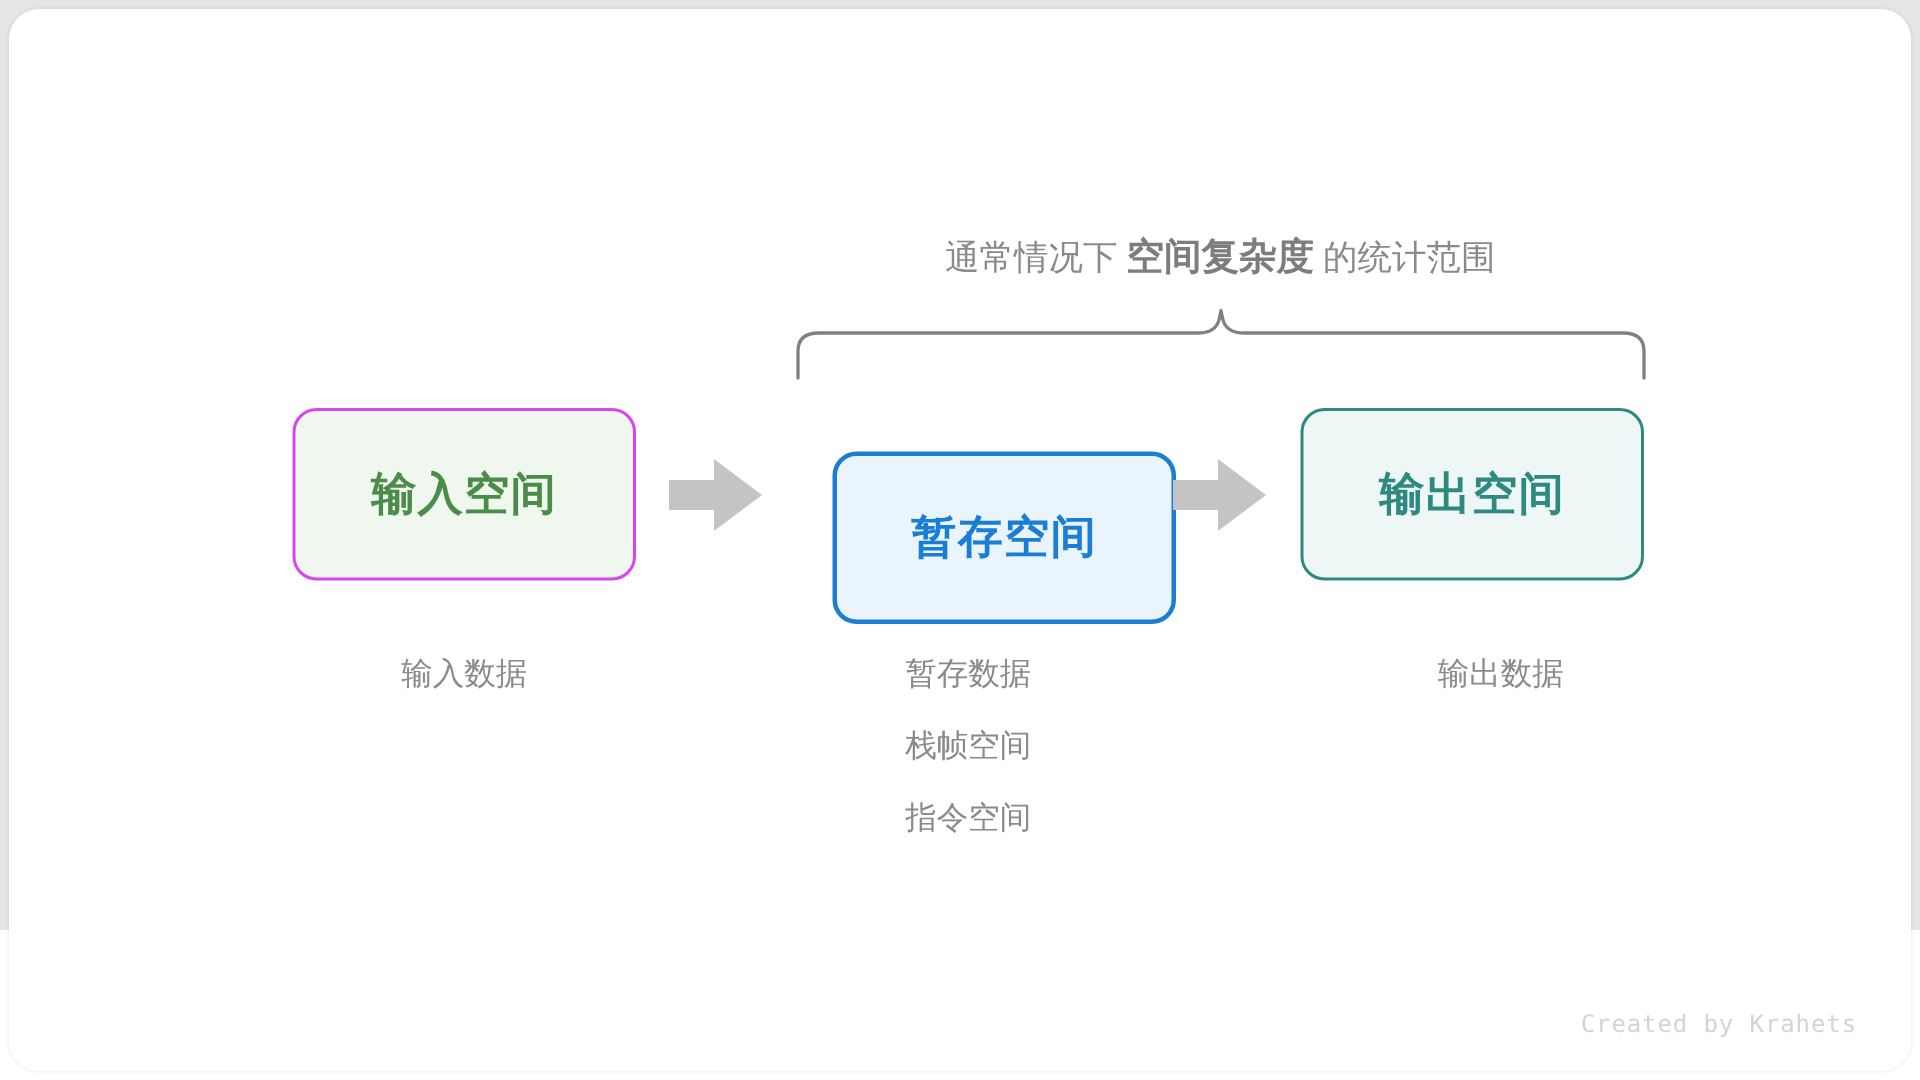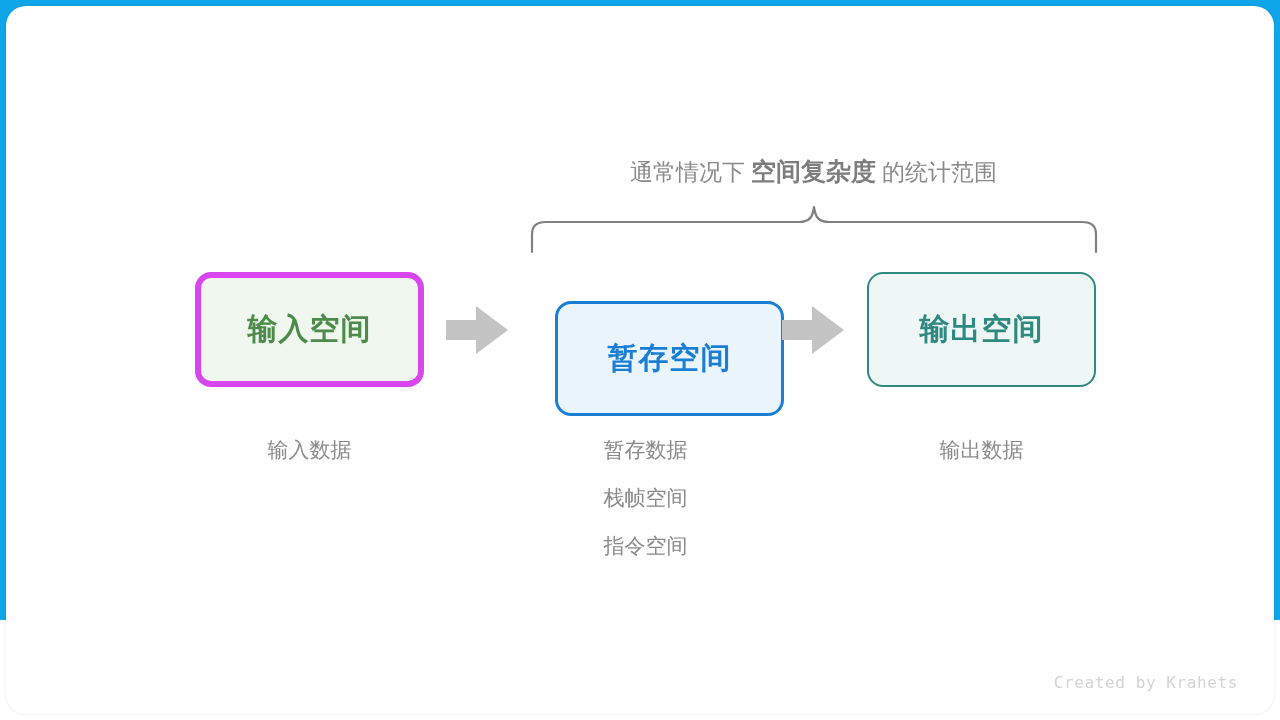--- a/index.html
+++ b/index.html
@@ -11,21 +11,21 @@
     width: 1280px;
     height: 720px;
     font-family: "Liberation Sans", "DejaVu Sans", sans-serif;
     overflow: hidden;
   }
 
   .canvas {
     position: relative;
     width: 1280px;
     height: 620px;
-    background: #0ea5e9;
+    background: #e5e5e5;
     box-sizing: border-box;
   }
 
   .card {
     position: absolute;
     left: 6px;
     top: 6px;
     width: 1268px;
     height: 708px;
     background: #ffffff;
@@ -70,21 +70,21 @@
     height: 115px;
     border-radius: 16px;
     box-sizing: border-box;
     display: flex;
     align-items: center;
     justify-content: center;
     font-size: 30px;
     font-weight: bold;
     letter-spacing: 1px;
   }
-  .box-input  { left: 189px; border: 6px solid #d946ef; background: #f0f7ee; color: #4c8c4a; }
+  .box-input  { left: 189px; border: 2px solid #d946ef; background: #f0f7ee; color: #4c8c4a; }
   .box-temp   { left: 549px; border: 3px solid #1a7fd4; background: #e9f4fd; color: #1a7fd4; margin-top: 29px; }
   .box-output { left: 861px; border: 2px solid #2e8a80; background: #eef7f5; color: #2e8a80; font-family: Liberation Serif, serif; }
 
   
   .arrow {
     position: absolute;
     top: 300px;
     width: 62px;
     height: 48px;
   }
@@ -96,21 +96,21 @@
     position: absolute;
     top: 420px;
     width: 229px;
     text-align: center;
     color: #8a8a8a;
     font-size: 21px;
     line-height: 48px;
   }
   .cap-1 { left: 189px; }
   .cap-2 { left: 525px; }
-  .cap-3 { left: 861px; }
+  .cap-3 { left: 880px; }
   .captions div { white-space: nowrap; }
 
   
   .watermark {
     position: absolute;
     right: 36px;
     bottom: 22px;
     color: #d4d4d4;
     font-family: "DejaVu Sans Mono", "Liberation Mono", monospace;
     font-size: 16px;

